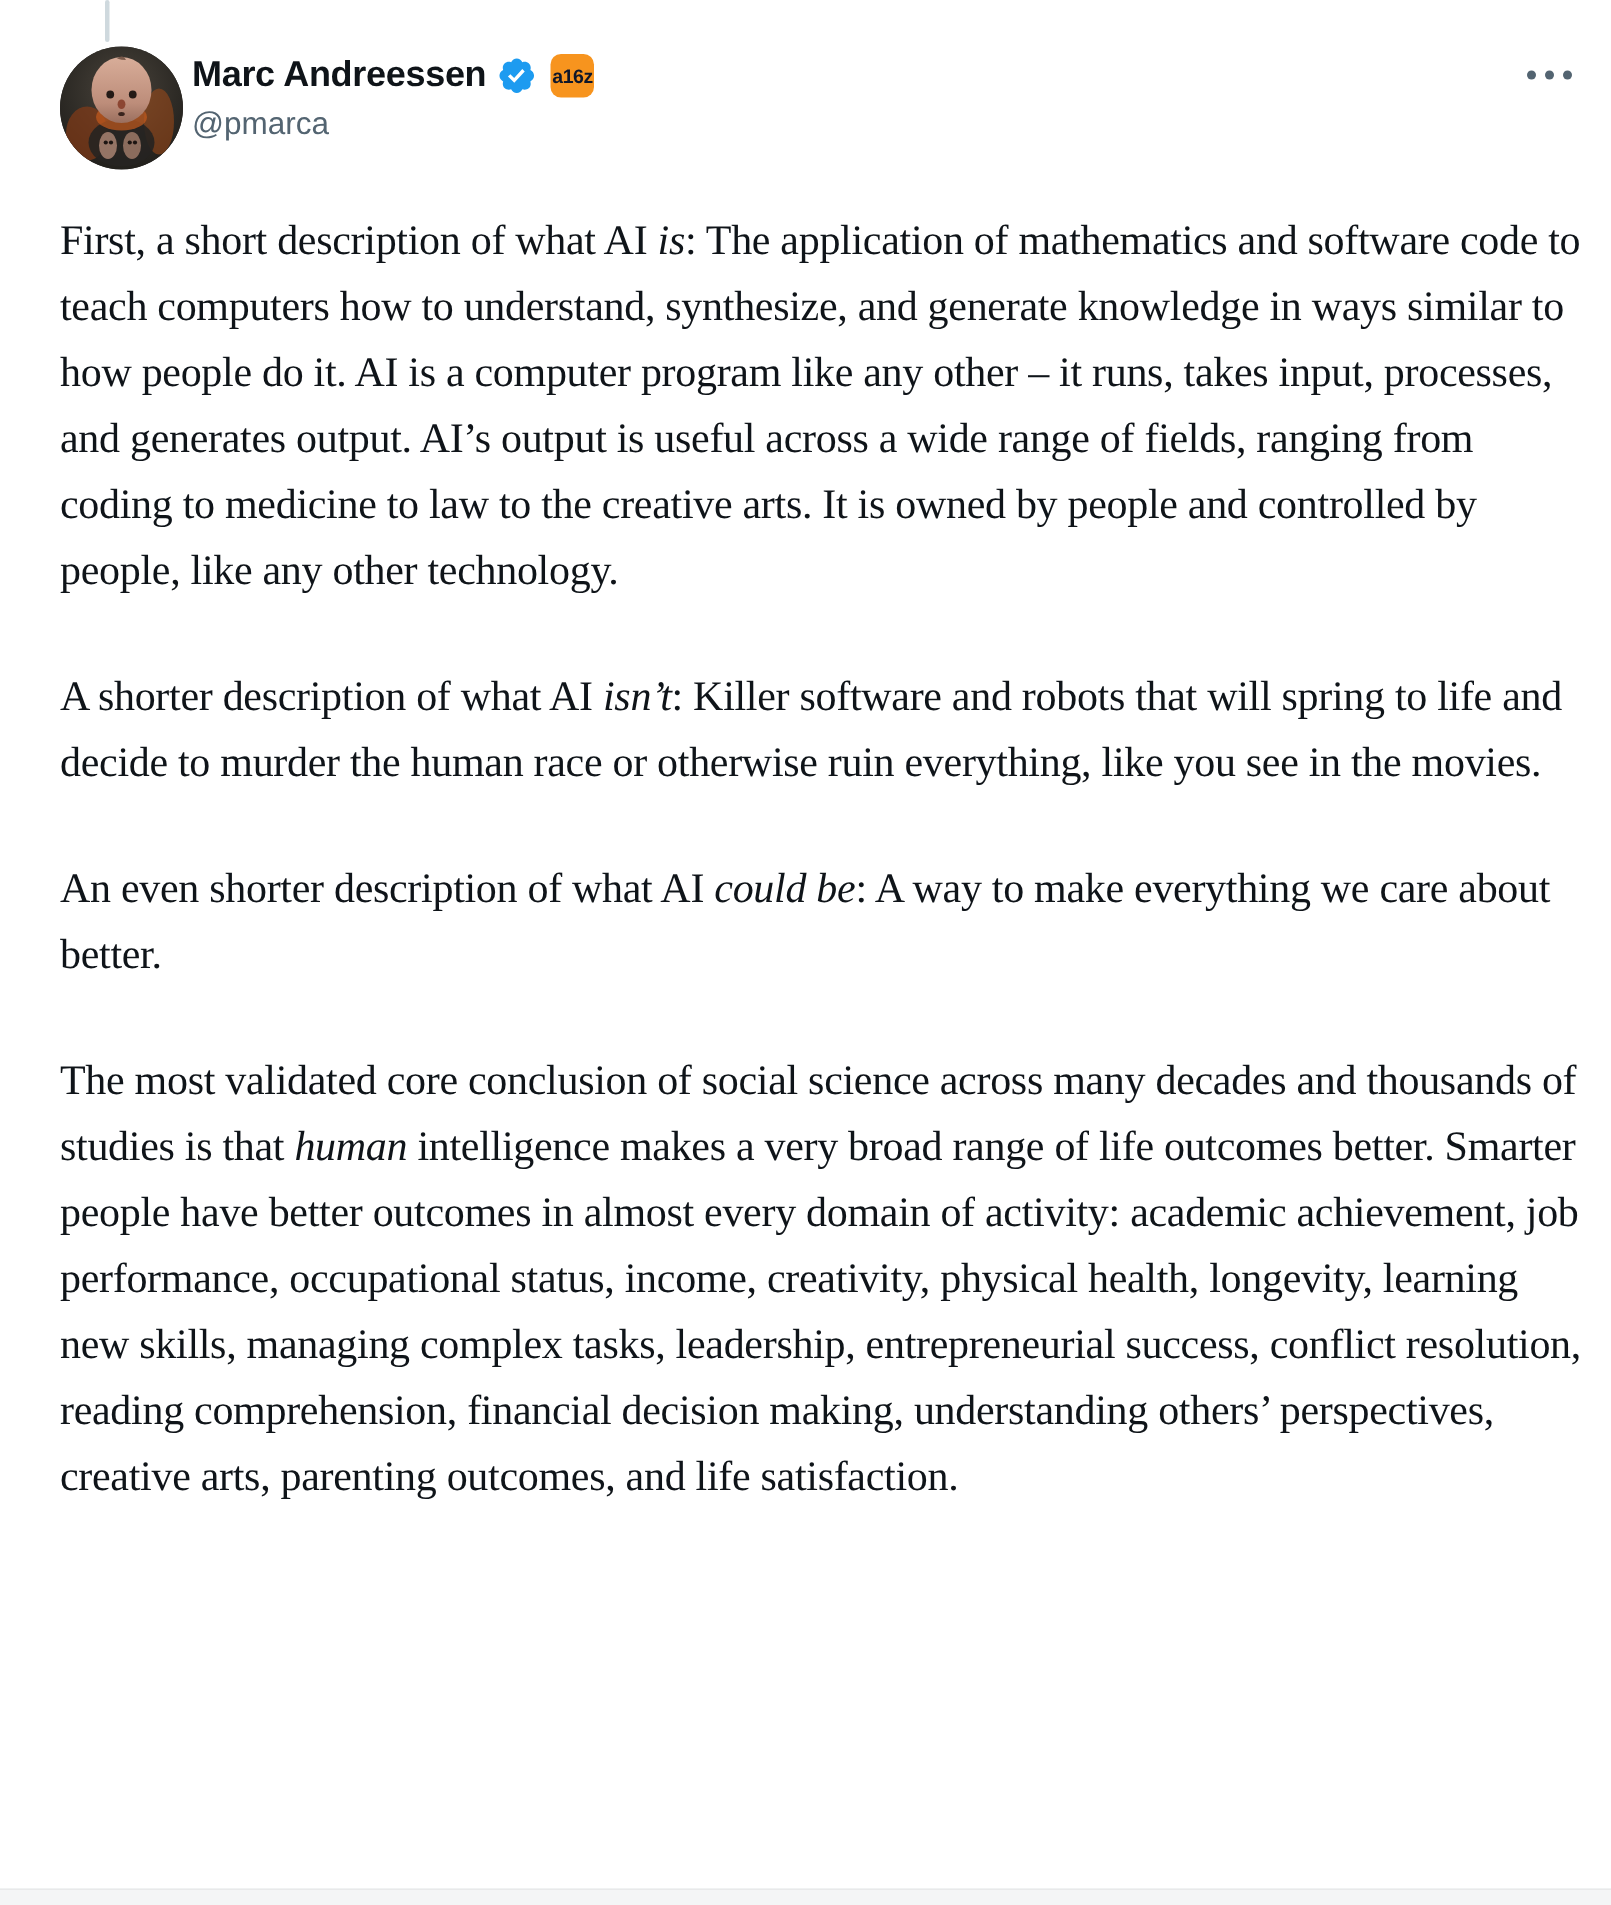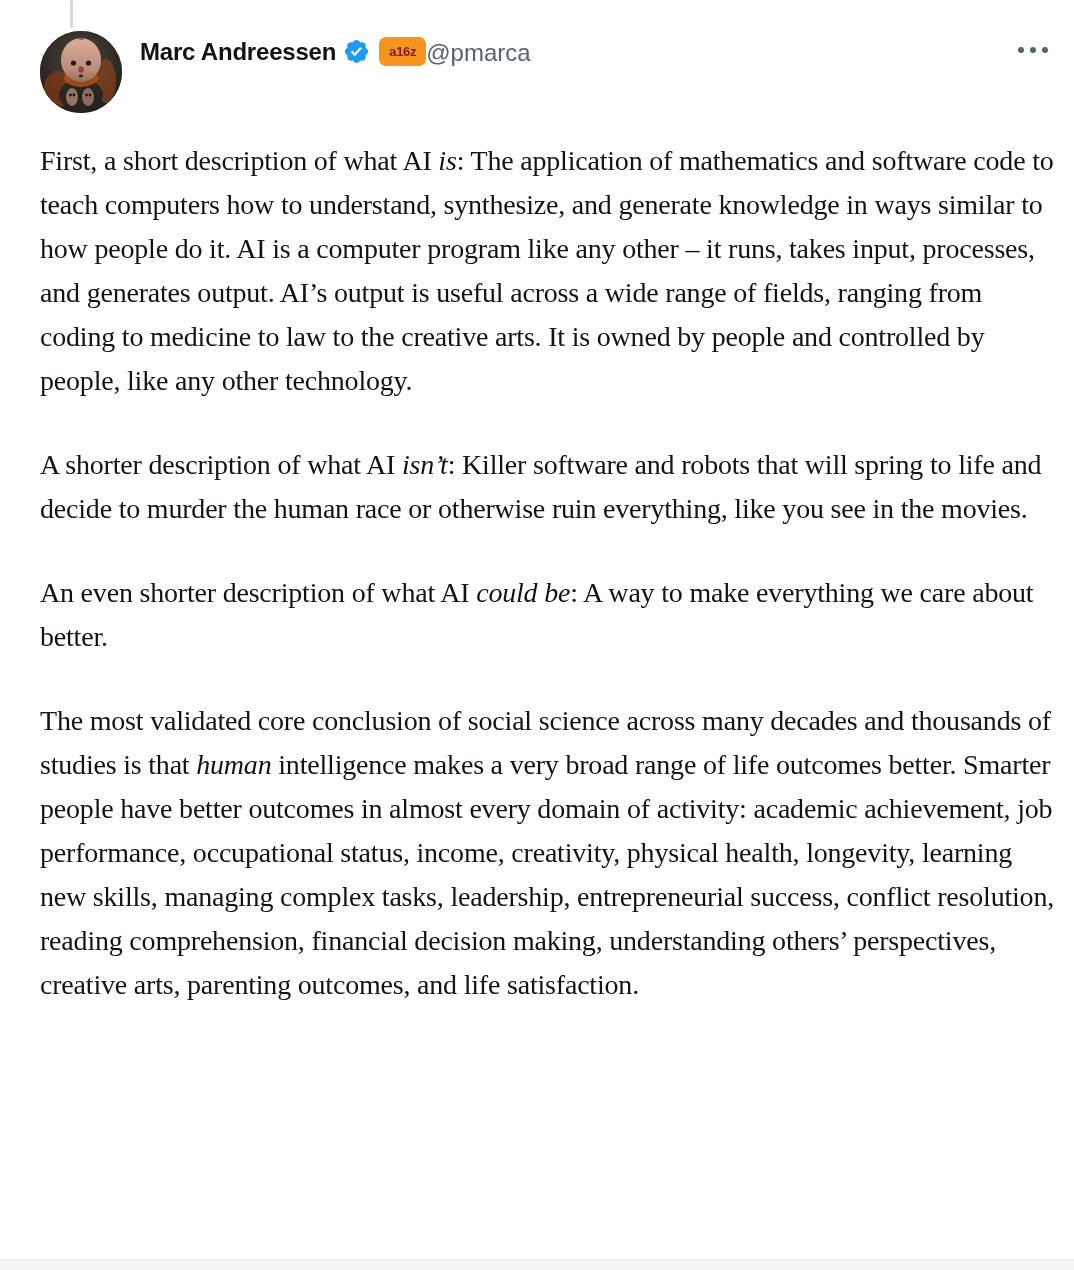--- a/index.html
+++ b/index.html
@@ -32,60 +32,60 @@
   .avatar {
     width: 82px;
     height: 82px;
     border-radius: 50%;
     overflow: hidden;
     flex: 0 0 auto;
     cursor: pointer;
     background: #23211e;
   }
   .author {
-    margin-left: 18px;
+    margin-left: 6px;
     padding-top: 4px;
     display: flex;
-    flex-direction: row;
+    flex-direction: column;
   }
   .name-row {
     display: flex;
     align-items: center;
     gap: 7px;
   }
   .display-name {
     font-size: 24px;
     font-weight: 700;
     color: #0f1419;
     letter-spacing: -0.2px;
     line-height: 30px;
     cursor: pointer;
   }
   .verified-badge {
     width: 27px;
     height: 27px;
     display: inline-block;
   }
   .affiliate-badge {
-    width: 47px;
+    width: 29px;
     height: 29px;
     background: #f7941e;
     border-radius: 7px;
-    color: #7f1d1d;
+    color: #0f172a;
     font-size: 13px;
     font-weight: 700;
     display: flex;
     align-items: center;
     justify-content: center;
     letter-spacing: -0.3px;
     cursor: pointer;
     margin-left: 2px;
   }
   .handle {
-    font-size: 24px;
+    font-size: 21px;
     color: #536471;
     line-height: 30px;
     margin-top: 3px;
     cursor: pointer;
   }
   .header-spacer { flex: 1 1 auto; }
   .more-button {
     margin-top: 12px;
     display: flex;
     gap: 6px;

